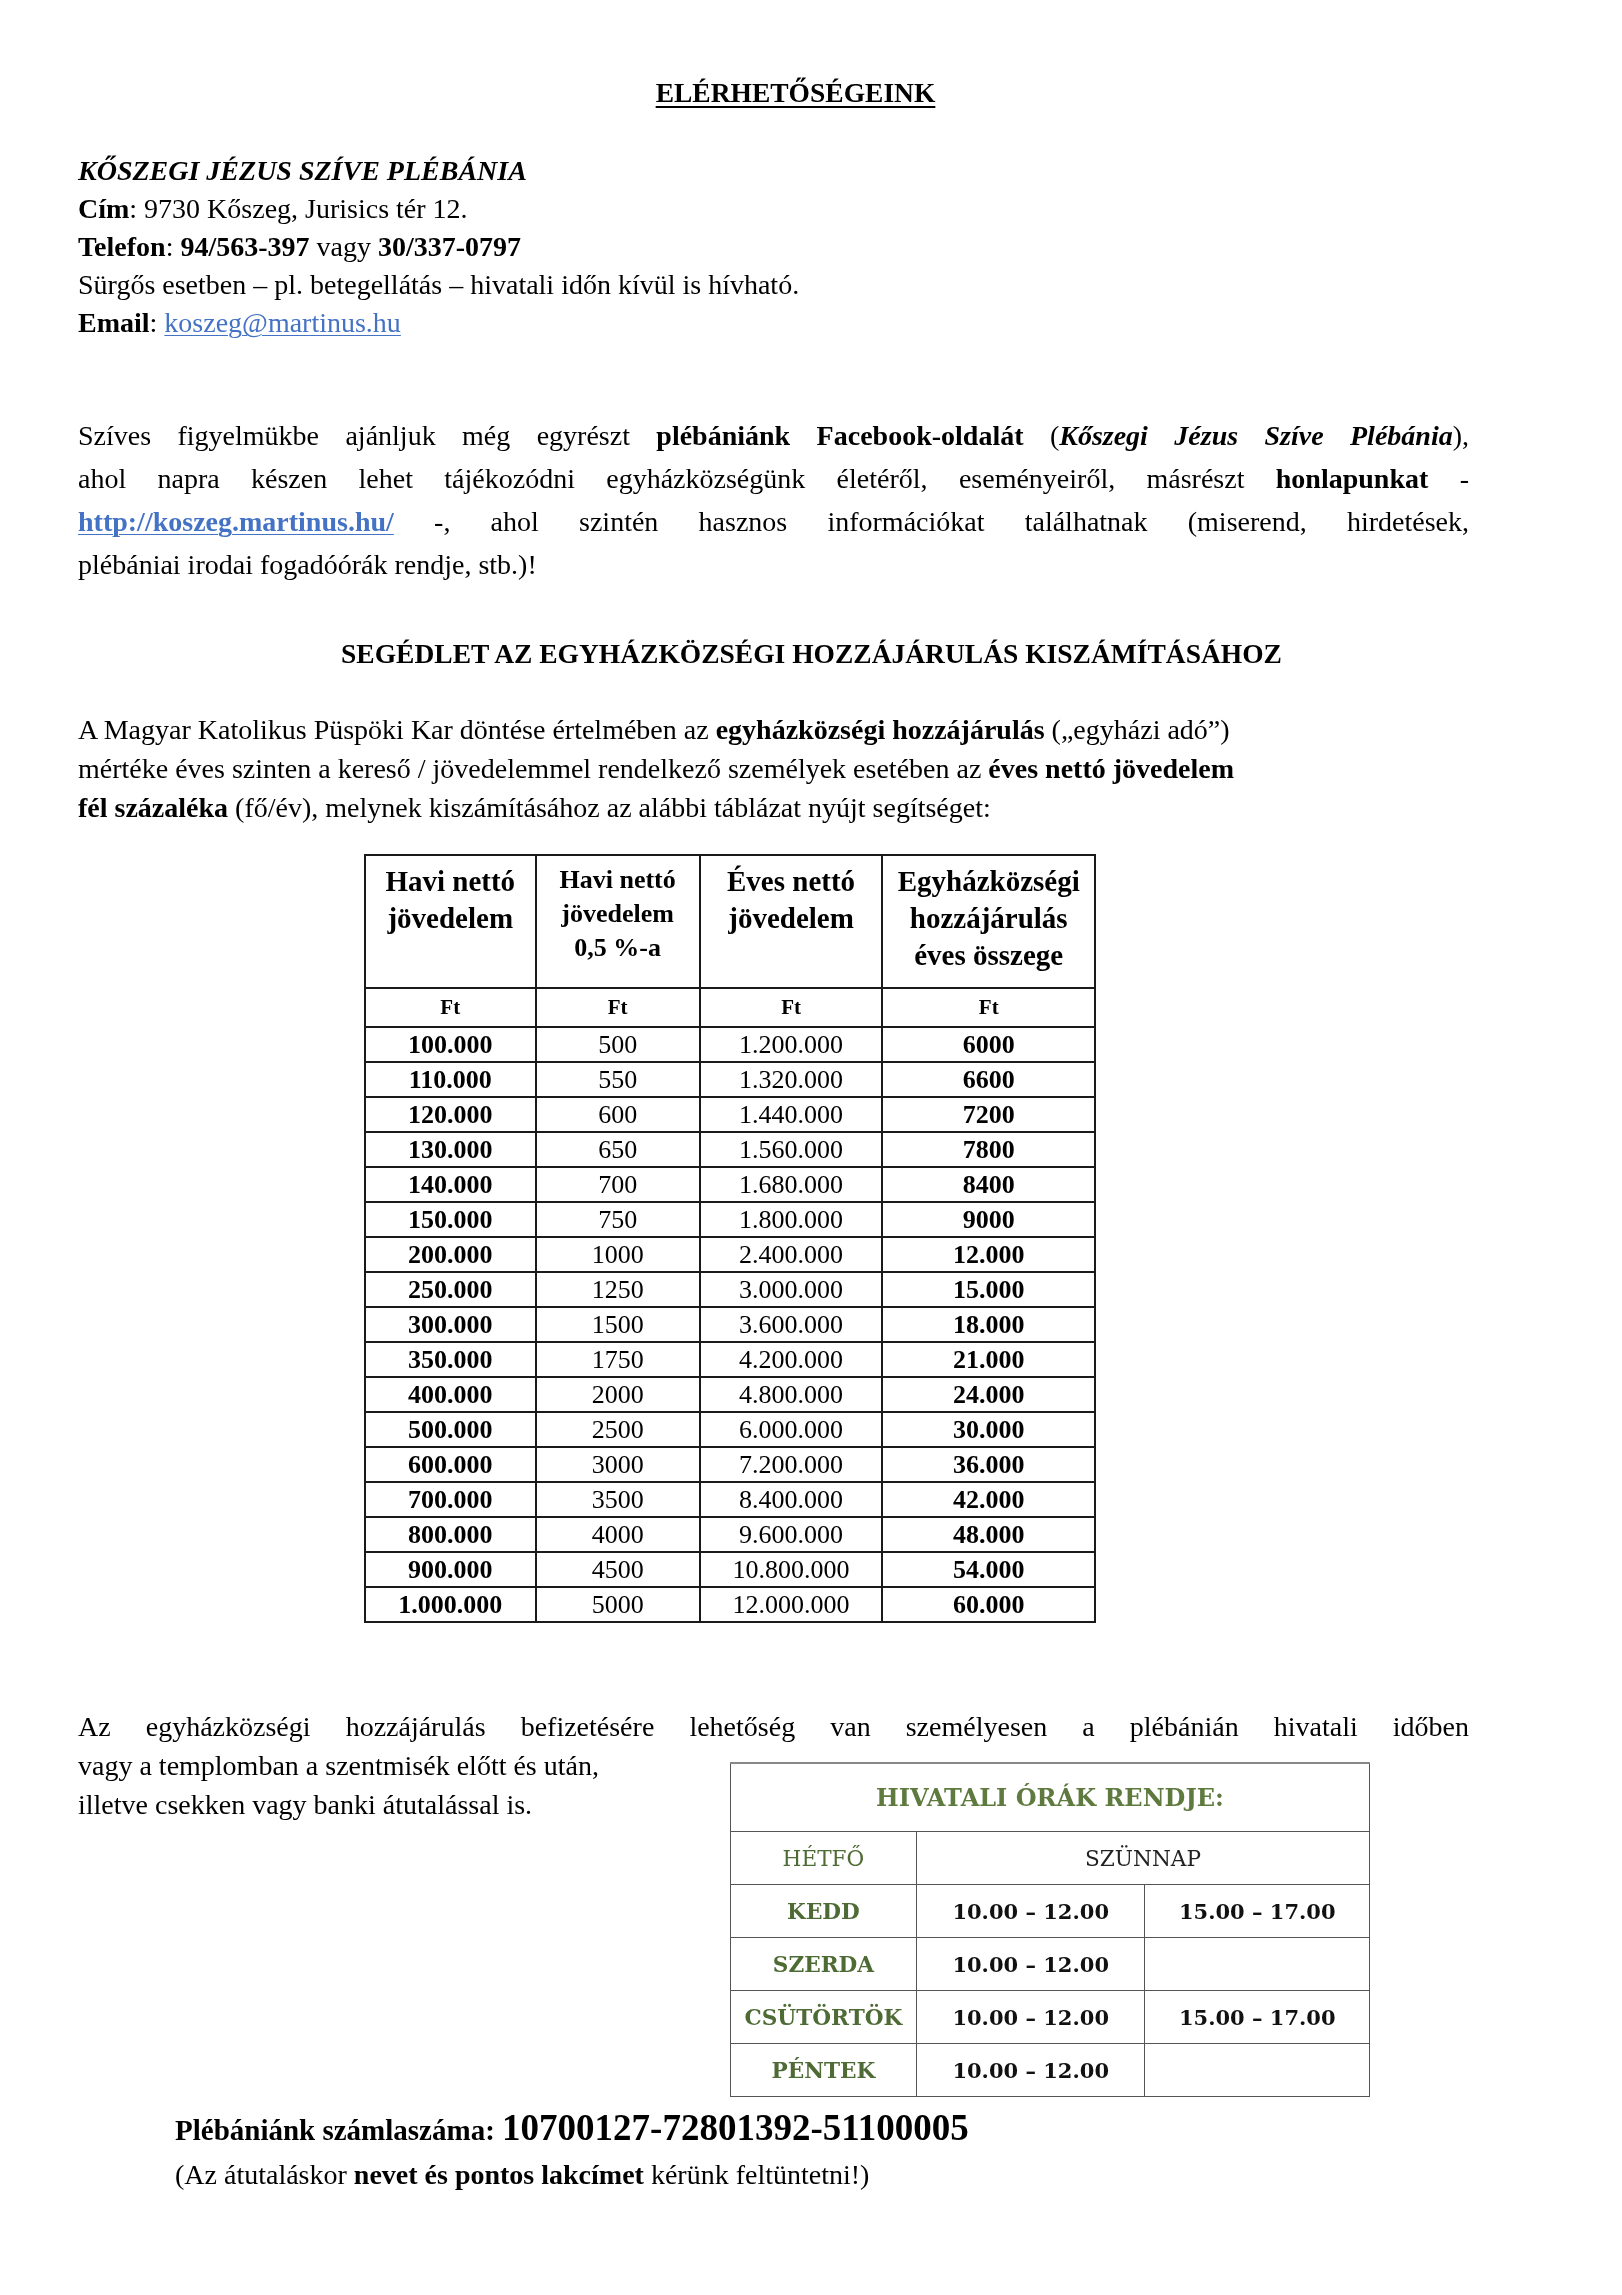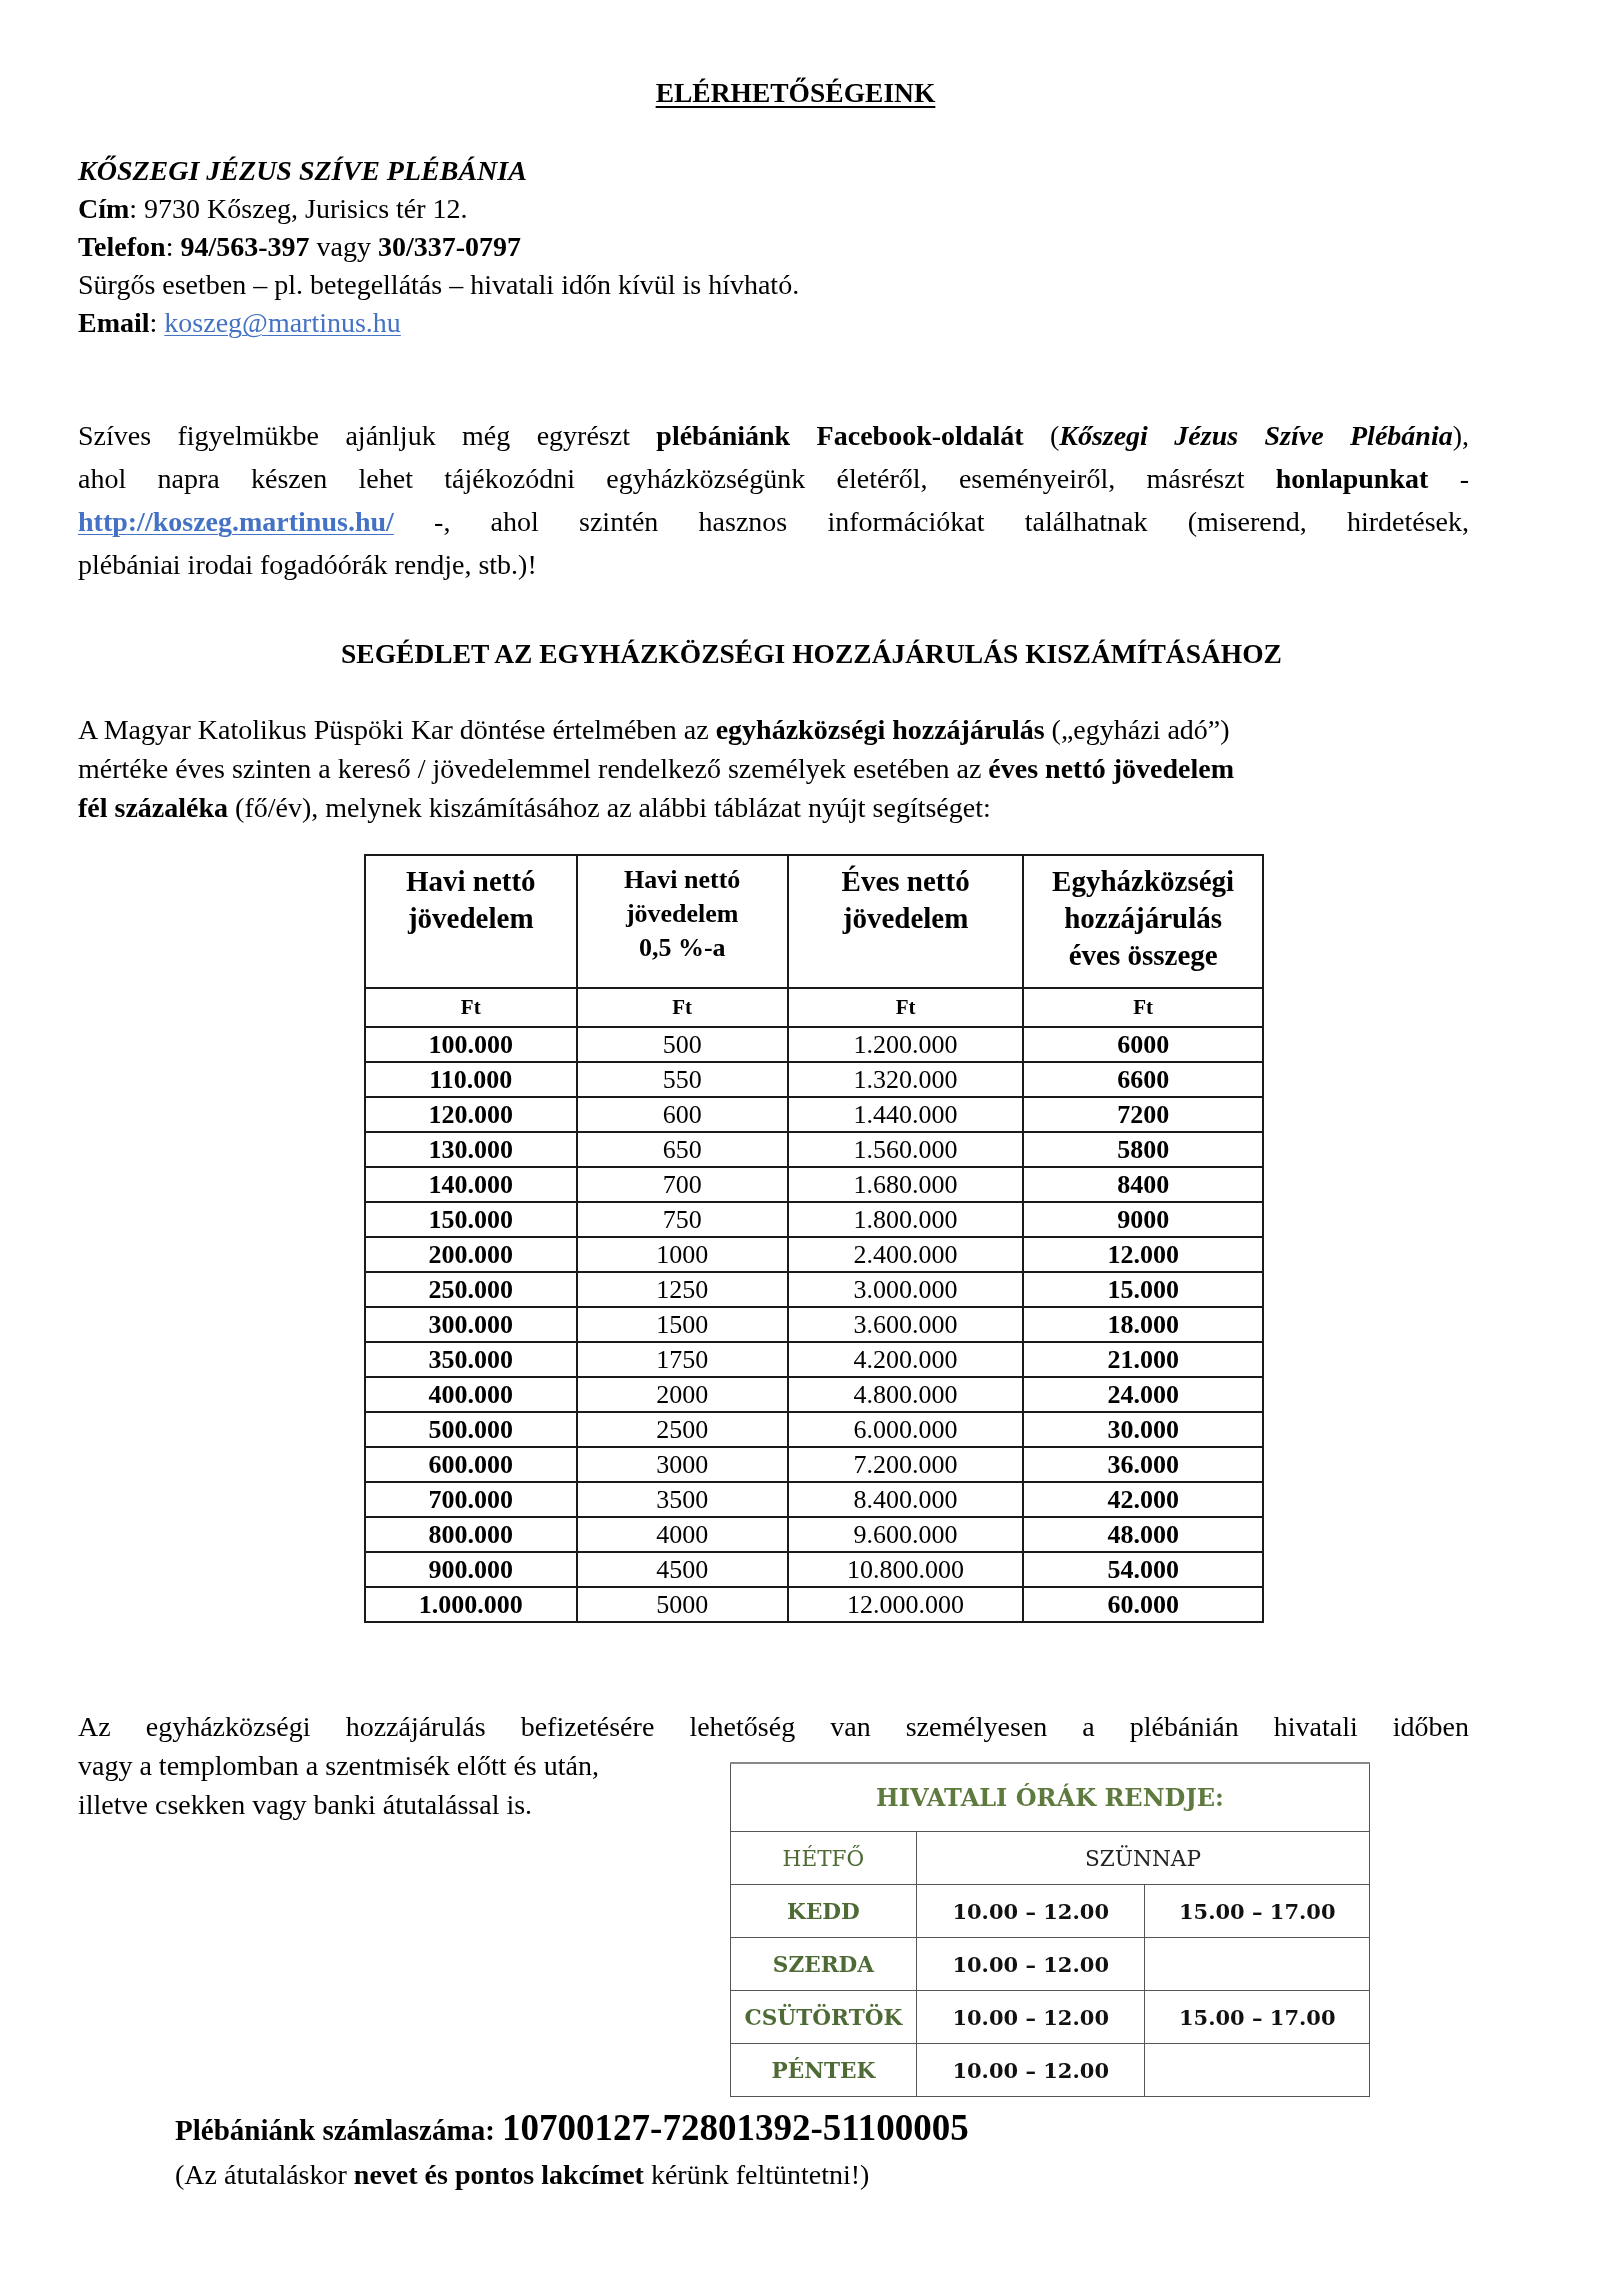--- a/index.html
+++ b/index.html
@@ -11,21 +11,21 @@
   .contact { left:78px; top:152px; font-size:28px; line-height:38px; }
   .contact div { white-space:nowrap; }
   .u { text-decoration:underline; text-decoration-thickness:1.3px; text-underline-offset:3.3px; }
   a.link { color:#4472c4; text-decoration:underline; text-decoration-thickness:1.3px; text-underline-offset:3.3px; }
   .para { left:78px; width:1391px; font-size:28px; line-height:43px; text-align:justify; }
   .para .line { display:block; text-align:justify; text-align-last:justify; white-space:nowrap; }
   .para .last { text-align-last:left; }
   .h2 { left:0; width:1623px; top:638px; text-align:center; font-size:27.5px; font-weight:bold; }
   .p2 { left:78px; top:710px; font-size:28px; line-height:39px; }
   .p2 div { white-space:nowrap; }
-  table.calc { position:absolute; left:364px; top:854px; width:900px; border-collapse:collapse;
+  table.calc { position:absolute; left:364px; top:854px; width:732px; border-collapse:collapse;
                font-size:26px;padding-left:15px; }
   table.calc td, table.calc th { border:2px solid #1a1a1a; text-align:center; padding:0; }
   table.calc th { font-weight:bold; vertical-align:top; line-height:37px; height:124px; padding-top:6.5px; font-size:29px; }
   table.calc th.small { font-size:26px; line-height:34px; }
   table.calc tr.unit td { height:37px; font-weight:bold; font-size:21px; }
   table.calc tr.row td { height:33px; line-height:33px; font-size:26px; }
   table.calc td.b { font-weight:bold; }
   .pay { left:78px; width:1391px; top:1707px; font-size:28px; line-height:39px; }
   .pay .line { display:block; white-space:nowrap; }
   .pay .j { text-align:justify; text-align-last:justify; }
@@ -120,21 +120,21 @@
       <tr class="row">
         <td class="b">120.000</td>
         <td>600</td>
         <td>1.440.000</td>
         <td class="b">7200</td>
       </tr>
       <tr class="row">
         <td class="b">130.000</td>
         <td>650</td>
         <td>1.560.000</td>
-        <td class="b">5800</td>
+        <td class="b">7800</td>
       </tr>
       <tr class="row">
         <td class="b">140.000</td>
         <td>700</td>
         <td>1.680.000</td>
         <td class="b">8400</td>
       </tr>
       <tr class="row">
         <td class="b">150.000</td>
         <td>750</td>

